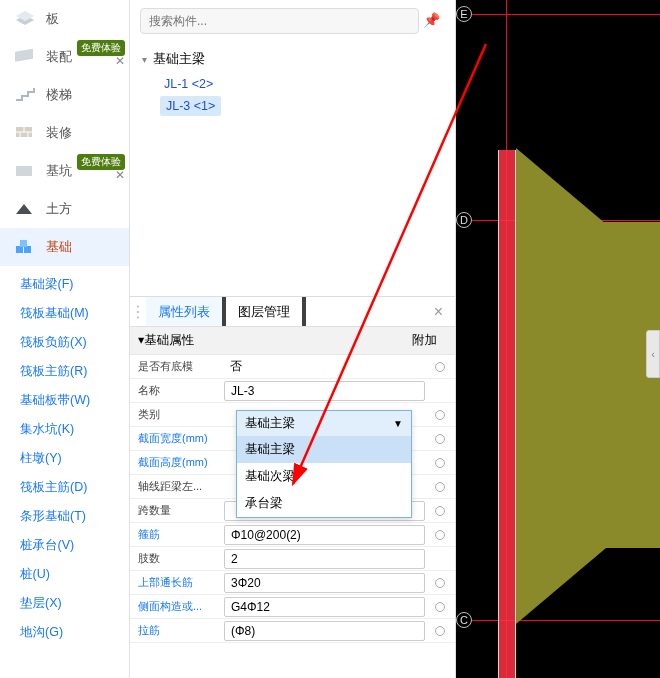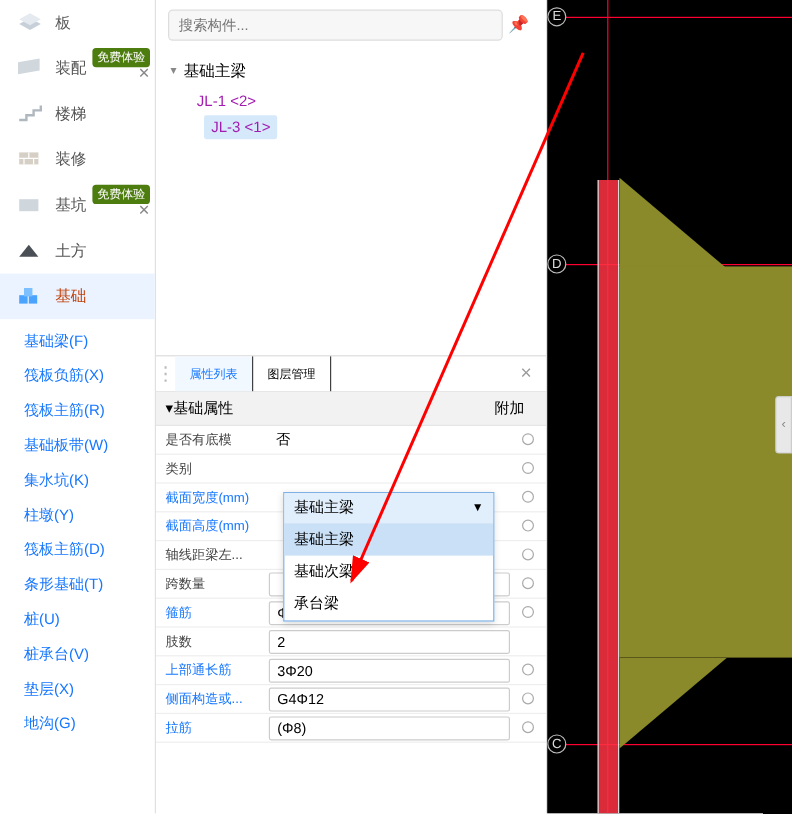--- a/index.html
+++ b/index.html
@@ -16,27 +16,27 @@
 .sub-list { padding: 4px 0 0 20px; }
 .sub-item { font-size: 12.5px; color: #1677ff; padding: 6px 0; cursor:pointer; }
 
 .mid { width: 326px; display:flex; flex-direction:column; border-right:1px solid #e0e0e0;}
 .search-bar { padding: 8px 36px 8px 10px; position:relative;}
 .search-input { width: 100%; height: 26px; border:1px solid #ddd; border-radius:4px; padding: 0 8px; background:#f7f7f7; font-size:12px; color:#999;}
 .pin-icon { position:absolute; right:14px; top:12px; font-size:14px; color:#aaa;}
 .tree { flex:0 0 auto; padding: 4px 0 0 12px; height: 254px; }
 .tree-parent { font-size:13px; padding:4px 0; display:flex; align-items:center;}
 .tree-parent::before { content:"▾"; font-size:10px; margin-right:6px; color:#888;}
-.tree-child { font-size:12.5px; color:#a21caf; padding:5px 0 5px 22px; cursor:pointer;}
-.tree-child.sel { background:#d6e9fb; display:inline-block; padding:3px 6px; margin-left:28px; border-radius:2px;}
+.tree-child { font-size:12.5px; color:#1d4ed8; padding:5px 0 5px 22px; cursor:pointer;}
+.tree-child.sel { background:#d6e9fb; display:inline-block; padding:3px 6px; margin-left:18px; border-radius:2px;}
 
 .prop-panel { border-top:1px solid #ddd; flex:1; display:flex; flex-direction:column; min-height:0;}
 .prop-head { display:flex; align-items:center; border-bottom:1px solid #e0e0e0; height:30px; }
 .drag-dots { width:16px; text-align:center; color:#bbb; letter-spacing:-2px;}
-.prop-tab { padding:0 12px; font-size:10px; height:100%; display:flex; align-items:center; border-right:1px solid #404040;}
+.prop-tab { padding:0 12px; font-size:13px; height:100%; display:flex; align-items:center; border-right:4px solid #404040;}
 .prop-tab.on { background:#f2f8ff; color:#1677ff;}
 .close-x { margin-left:auto; padding:0 12px; color:#999; cursor:pointer;}
 .prop-section-head { background:#f2f2f2; font-size:12.5px; padding:5px 8px; display:flex; border-bottom:1px solid #e6e6e6;}
 .prop-section-head .fj { margin-left:auto; padding-right:10px;}
 .prop-rows { flex:1; overflow:auto;}
 .prop-row { display:flex; align-items:center; border-bottom:1px solid #eee; height:24px;}
 .prop-label { width:94px; font-size:11px; color:#444; padding-left:8px; white-space:nowrap; overflow:hidden; text-overflow:ellipsis;}
 .prop-label.link { color:#1677ff;}
 .prop-val { flex:1; }
 .prop-val input { width:100%; border:1px solid #ccc; border-radius:2px; height:20px; font-size:12px; padding:0 6px;}
@@ -125,29 +125,30 @@
         <svg width="22" height="18">
           <rect x="2" y="8" width="7" height="7" fill="#4aa3ff"></rect>
           <rect x="10" y="8" width="7" height="7" fill="#4aa3ff"></rect>
           <rect x="6" y="2" width="7" height="7" fill="#7cc0ff"></rect>
         </svg>
       </span>
     <span class="cat-label">基础</span>
   </div>
   <div class="sub-list">
     <div class="sub-item">基础梁(F)</div>
+    <div class="sub-item">筏板基础(M)</div>
     <div class="sub-item">筏板负筋(X)</div>
     <div class="sub-item">筏板主筋(R)</div>
     <div class="sub-item">基础板带(W)</div>
     <div class="sub-item">集水坑(K)</div>
     <div class="sub-item">柱墩(Y)</div>
     <div class="sub-item">筏板主筋(D)</div>
     <div class="sub-item">条形基础(T)</div>
+    <div class="sub-item">桩承台(V)</div>
     <div class="sub-item">桩(U)</div>
-    <div class="sub-item">桩承台(V)</div>
     <div class="sub-item">垫层(X)</div>
     <div class="sub-item">地沟(G)</div>
   </div>
 </div>
 
 <div class="mid">
   <div class="search-bar">
     <input class="search-input" placeholder="搜索构件..." style="">
     <span class="pin-icon">📌</span>
   </div>
@@ -173,20 +174,25 @@
     </div>
     <div class="prop-rows" id="prop-rows">
         <div class="prop-row">
           <div class="prop-label">是否有底模</div>
           <div class="prop-val">
             <div class="static">否</div>
           </div>
           <div class="prop-radio"><span></span></div>
         </div>
         <div class="prop-row">
+          <div class="prop-label">名称</div>
+          <div class="prop-val"><input value="JL-3" style=""></div>
+          <div class="prop-radio"></div>
+        </div>
+        <div class="prop-row">
           <div class="prop-label">类别</div>
           <div class="prop-val"></div>
           <div class="prop-radio"><span></span></div>
         </div>
         <div class="prop-row">
           <div class="prop-label link">截面宽度(mm)</div>
           <div class="prop-val">
             <div class="static"></div>
           </div>
           <div class="prop-radio"><span></span></div>

